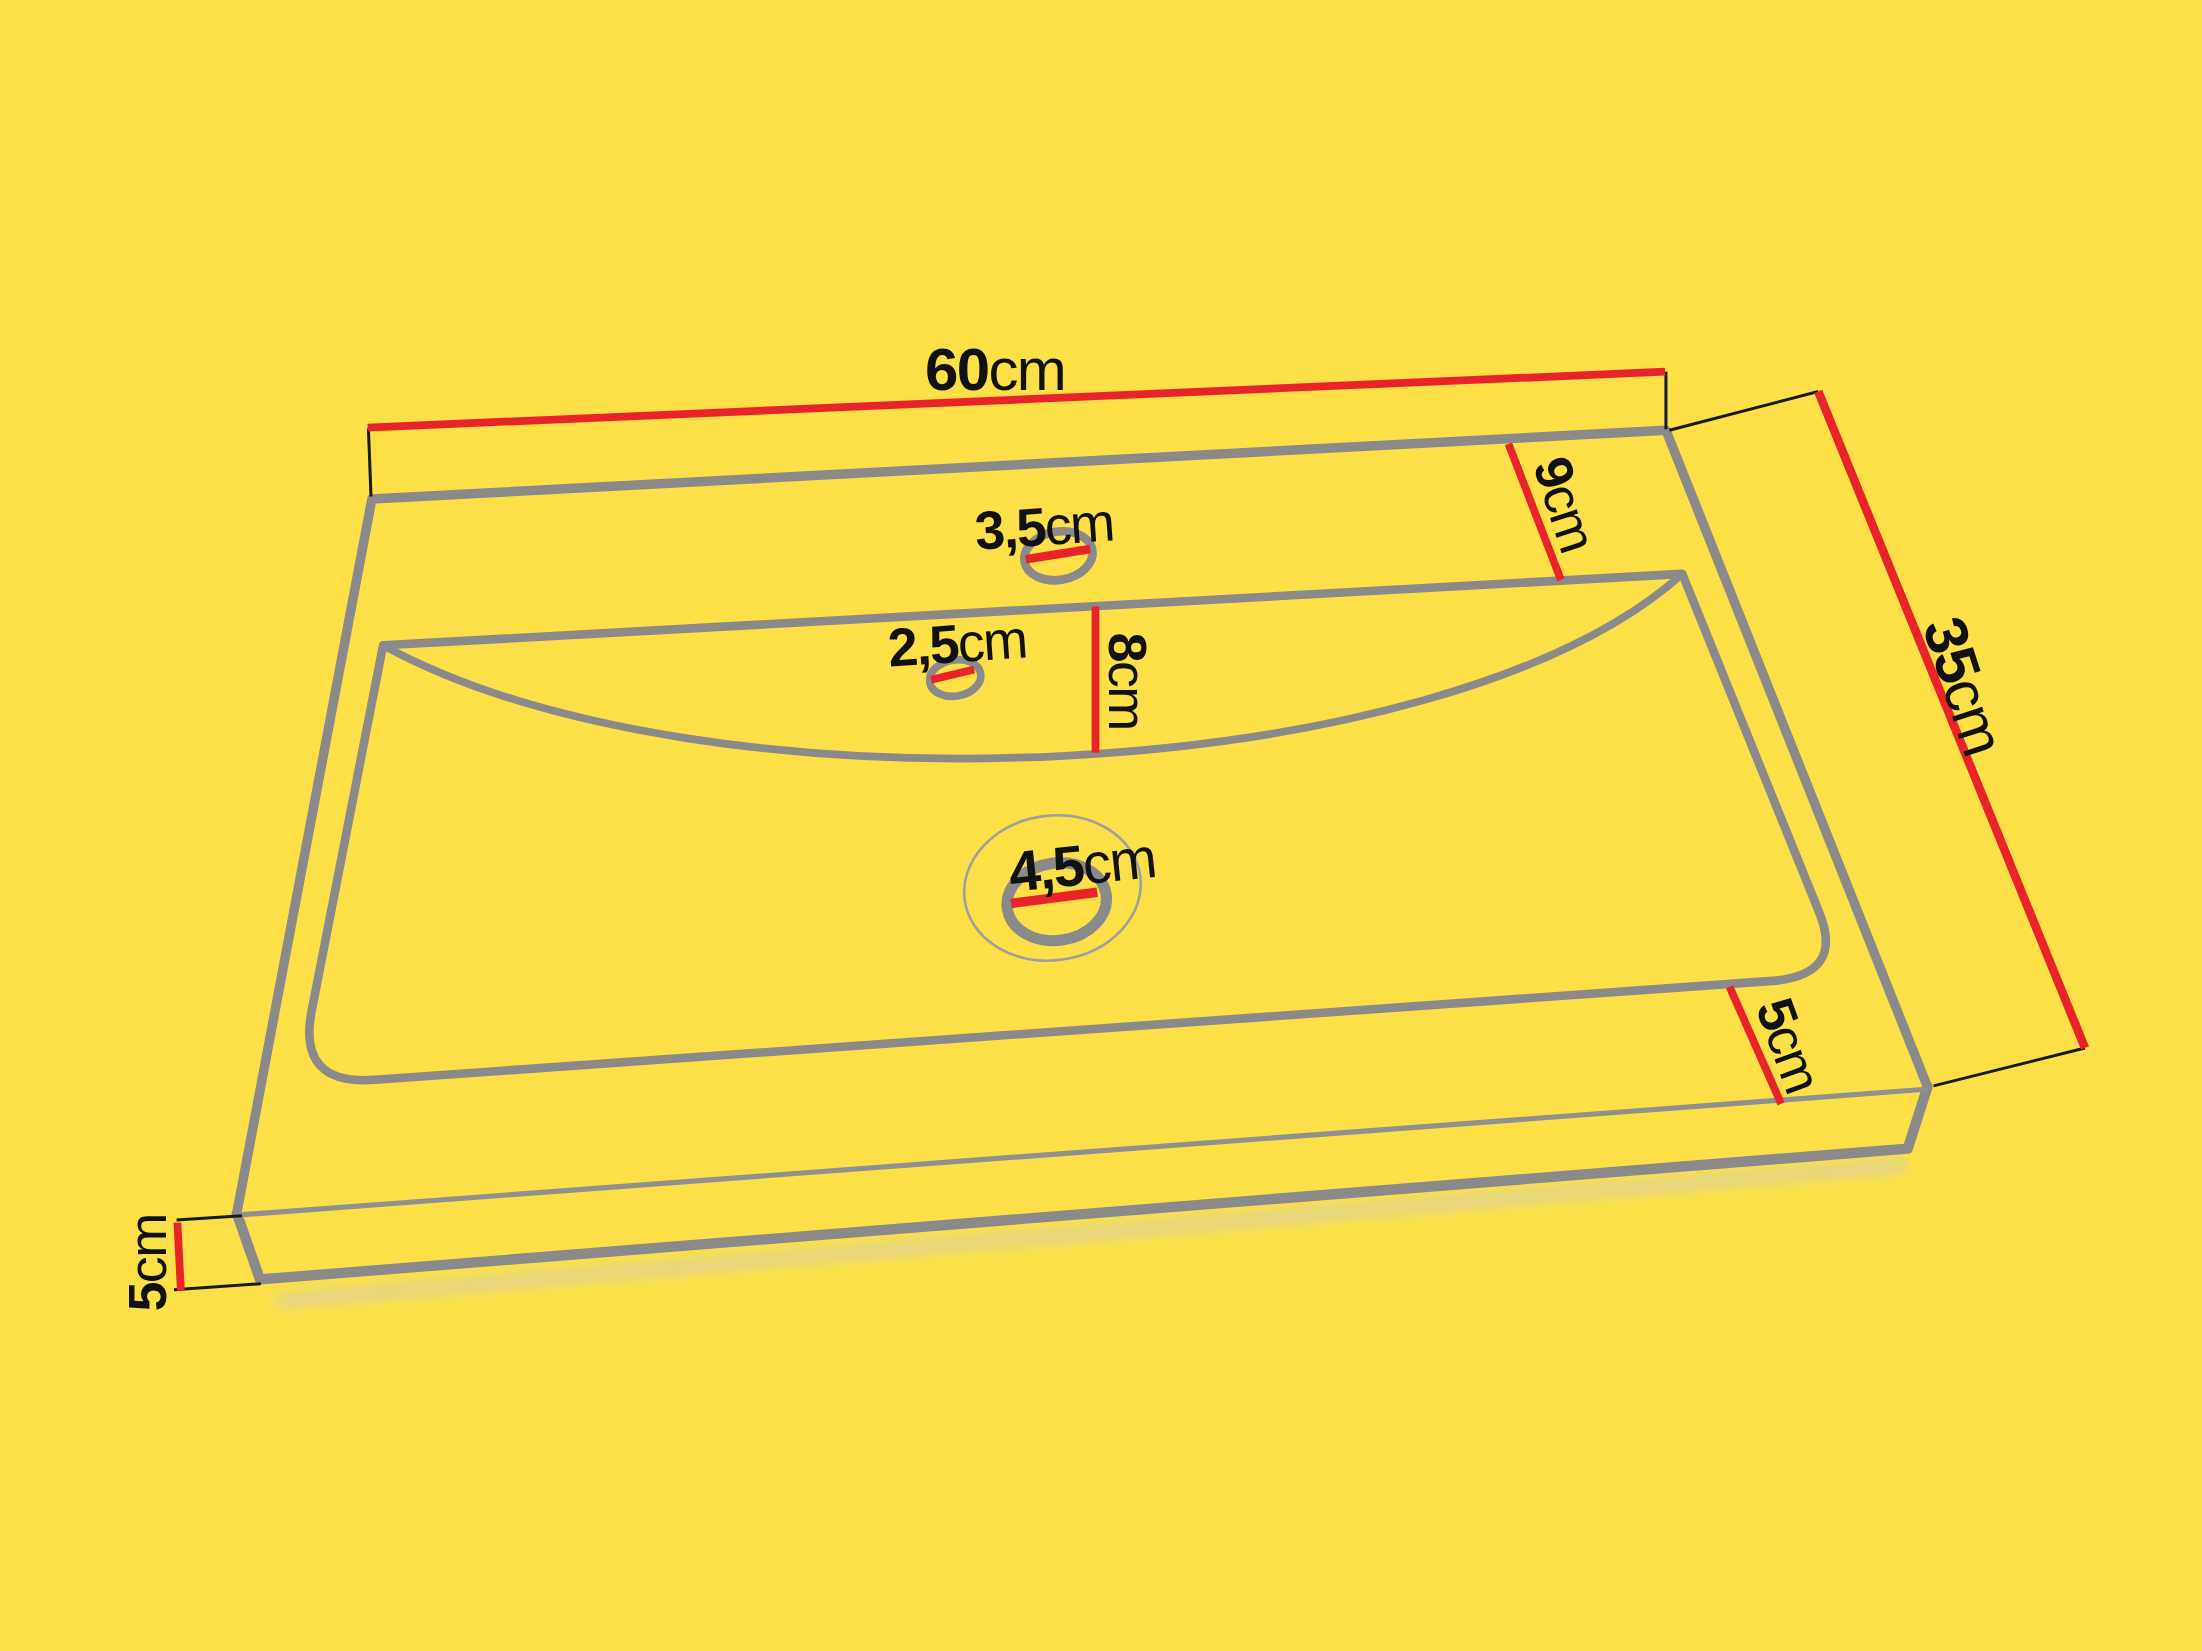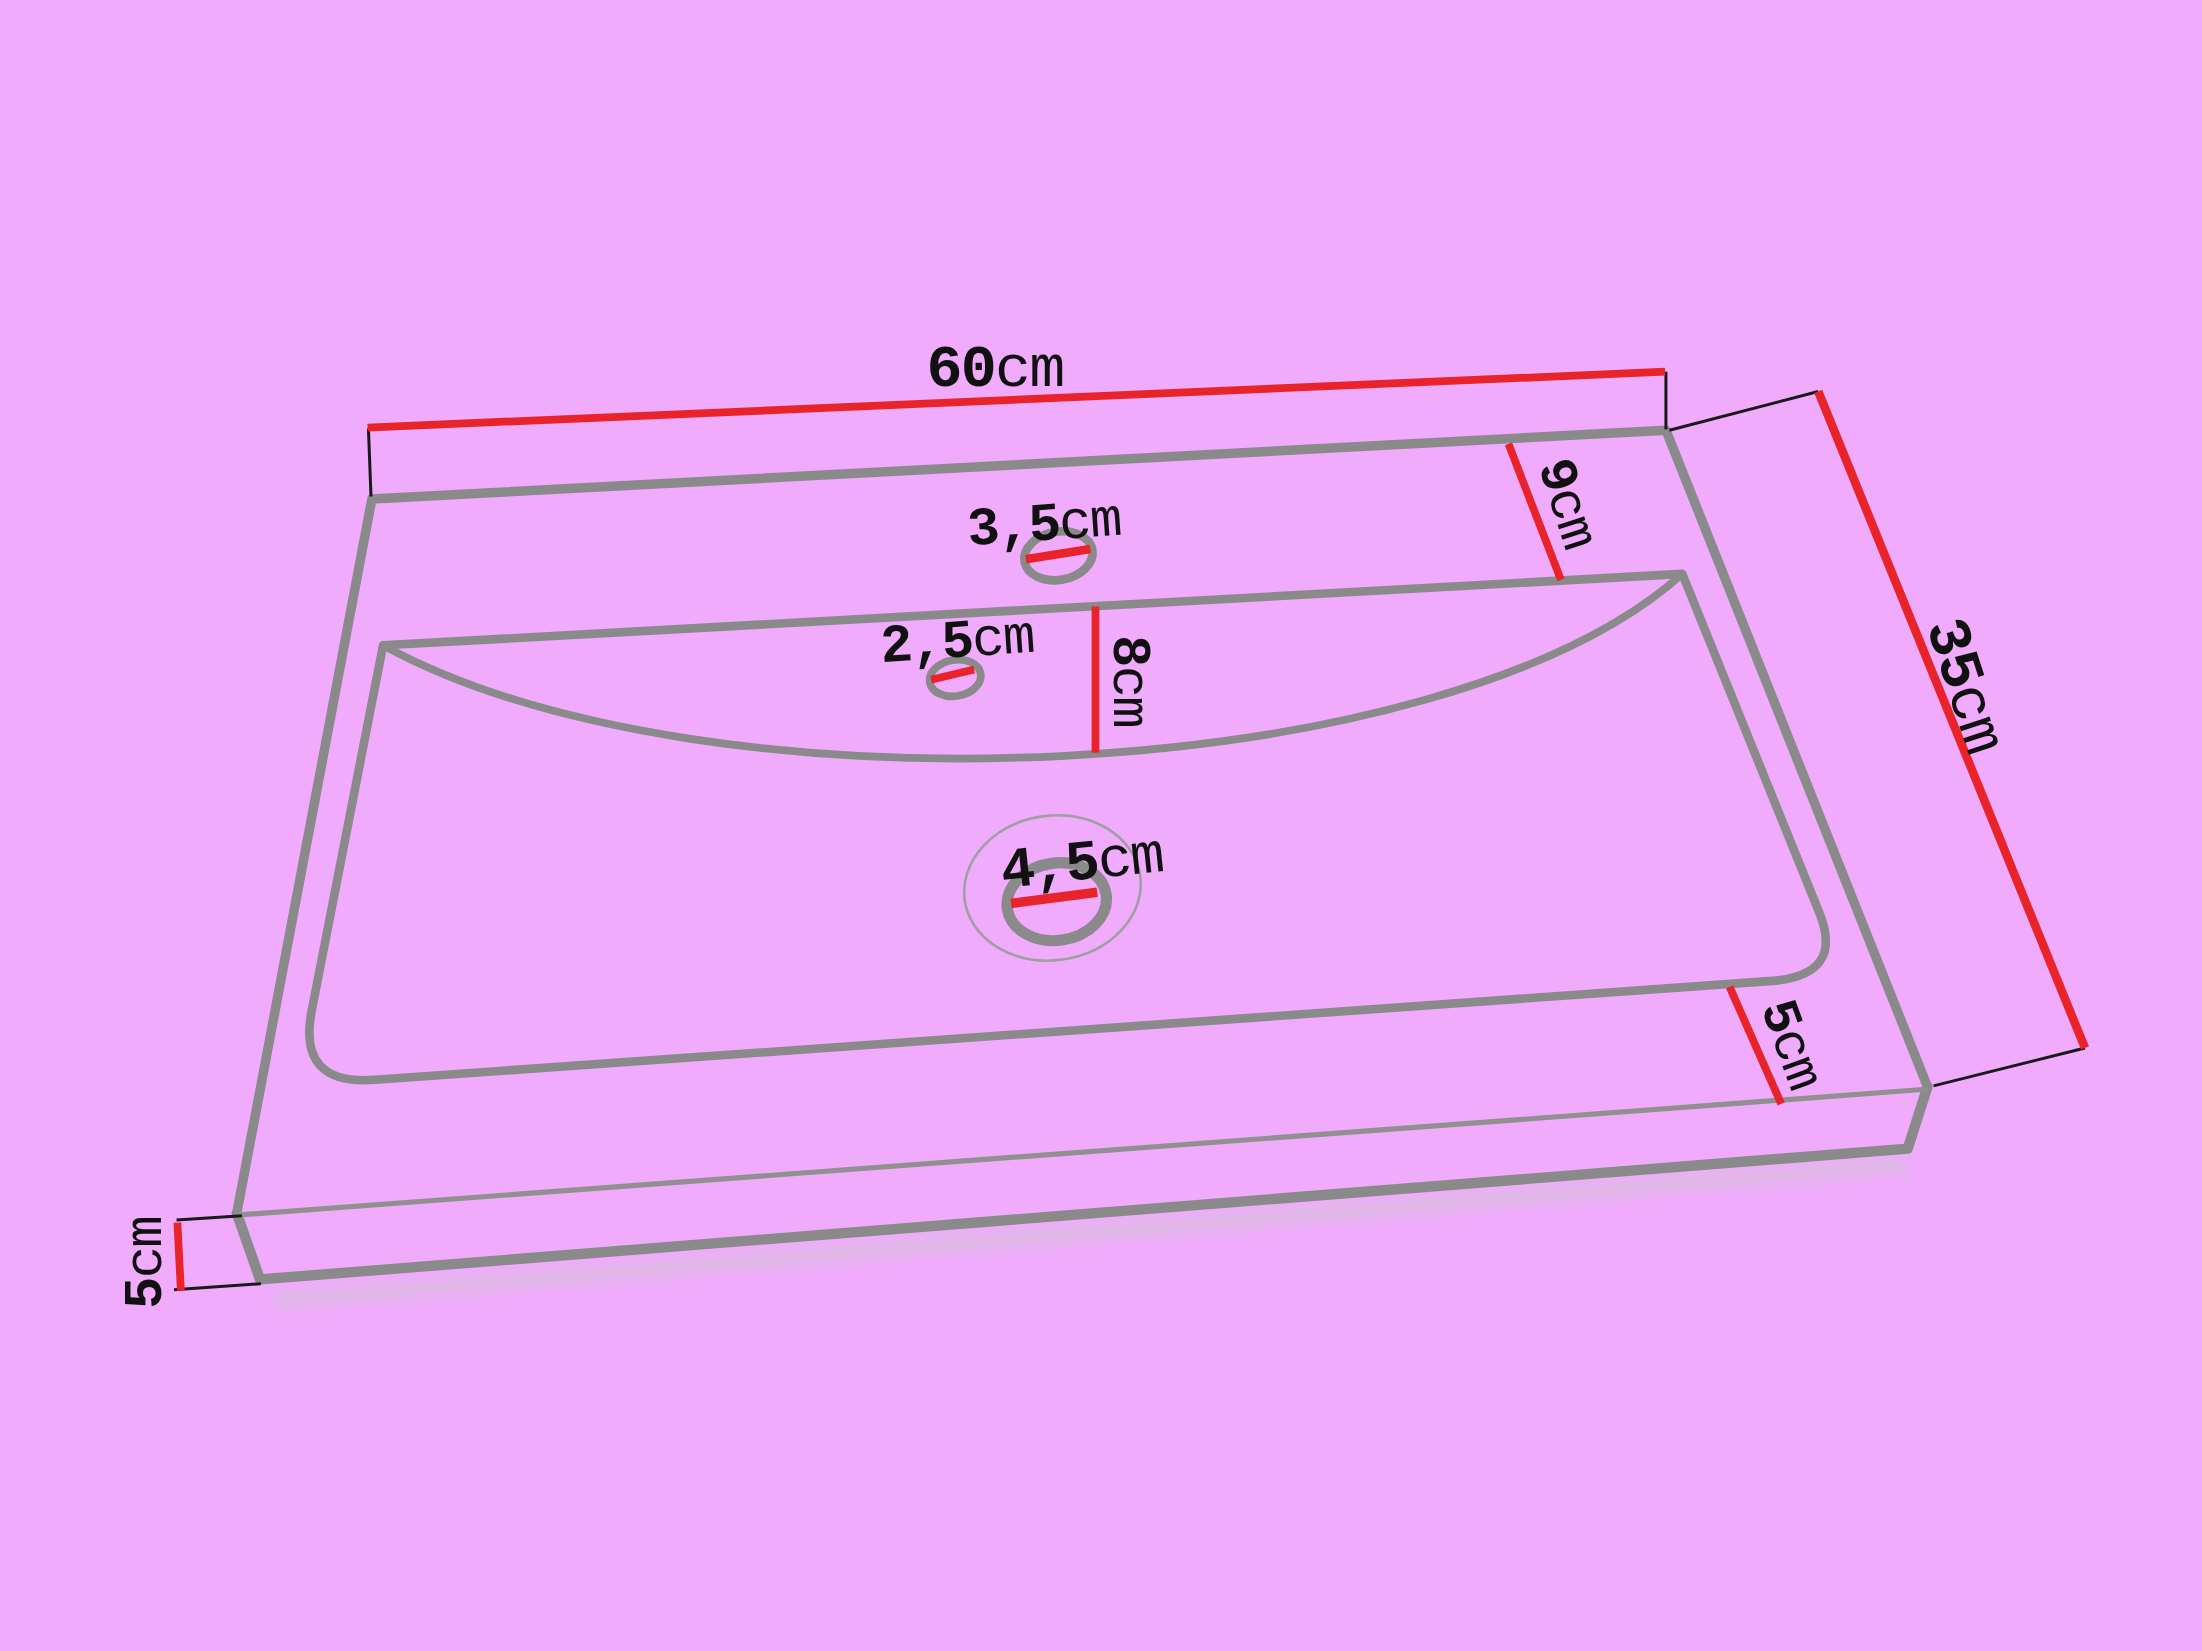--- a/index.html
+++ b/index.html
@@ -1,22 +1,22 @@
 <!DOCTYPE html>
 <html style="font-size:13.8px"><head>
 <meta charset="utf-8">
 <style>
   html,body{margin:0;padding:0;background:#ffffff;}
   #stage{
     position:relative;
     width:2203px;
     height:1652px;
-    background:#f0abfc;
+    background:#fde047;
     overflow:hidden;
-    font-family:Liberation Mono, monospace;
+    font-family:Liberation Sans, sans-serif;
   }
   #drawing{position:absolute;left:0;top:0;}
   .dim-label{
     position:absolute;
     white-space:nowrap;
     color:#111111;
     line-height:1;
     letter-spacing:-1.7px;
     transform-origin:center center;
   }

